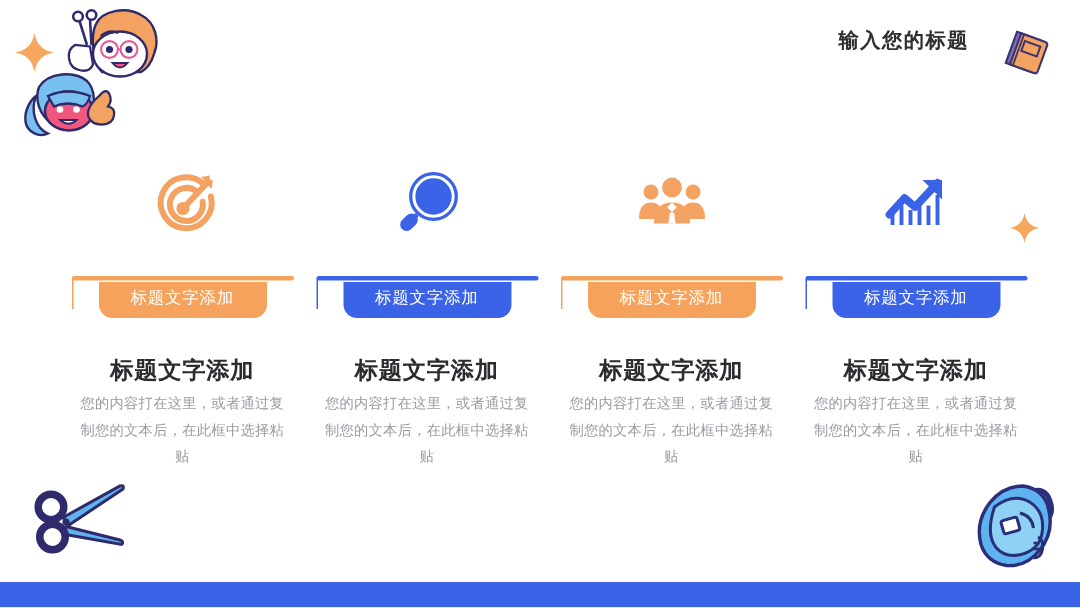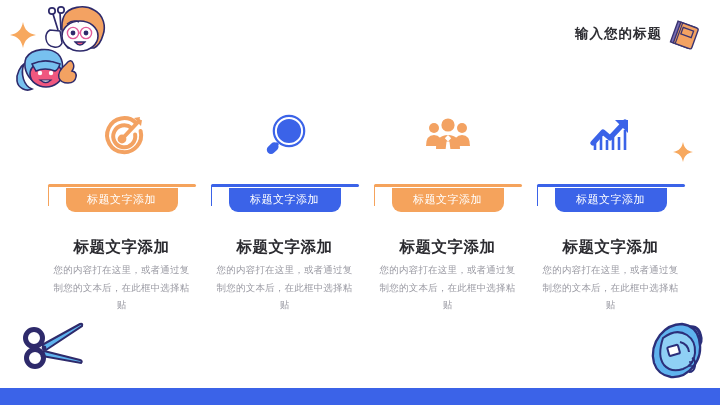--- a/index.html
+++ b/index.html
@@ -22,21 +22,21 @@
   .bottom-bar {
     position:absolute; left:0; right:0; bottom:0;
     height:17px;
     background:#3b63e8;
   }
 
   
   .header {
     position:absolute;
     top:18px; right:20px;
-    display:flex; align-items:center; gap:6px;
+    display:flex; align-items:flex-start; gap:22px;
   }
   .header-title {
     font-size:13.5px;
     font-weight:bold;
     color:#2e2e33;
     letter-spacing:1px;
     white-space:nowrap;
   }
   .book-icon { width:32px; height:32px; display:block; }
 

